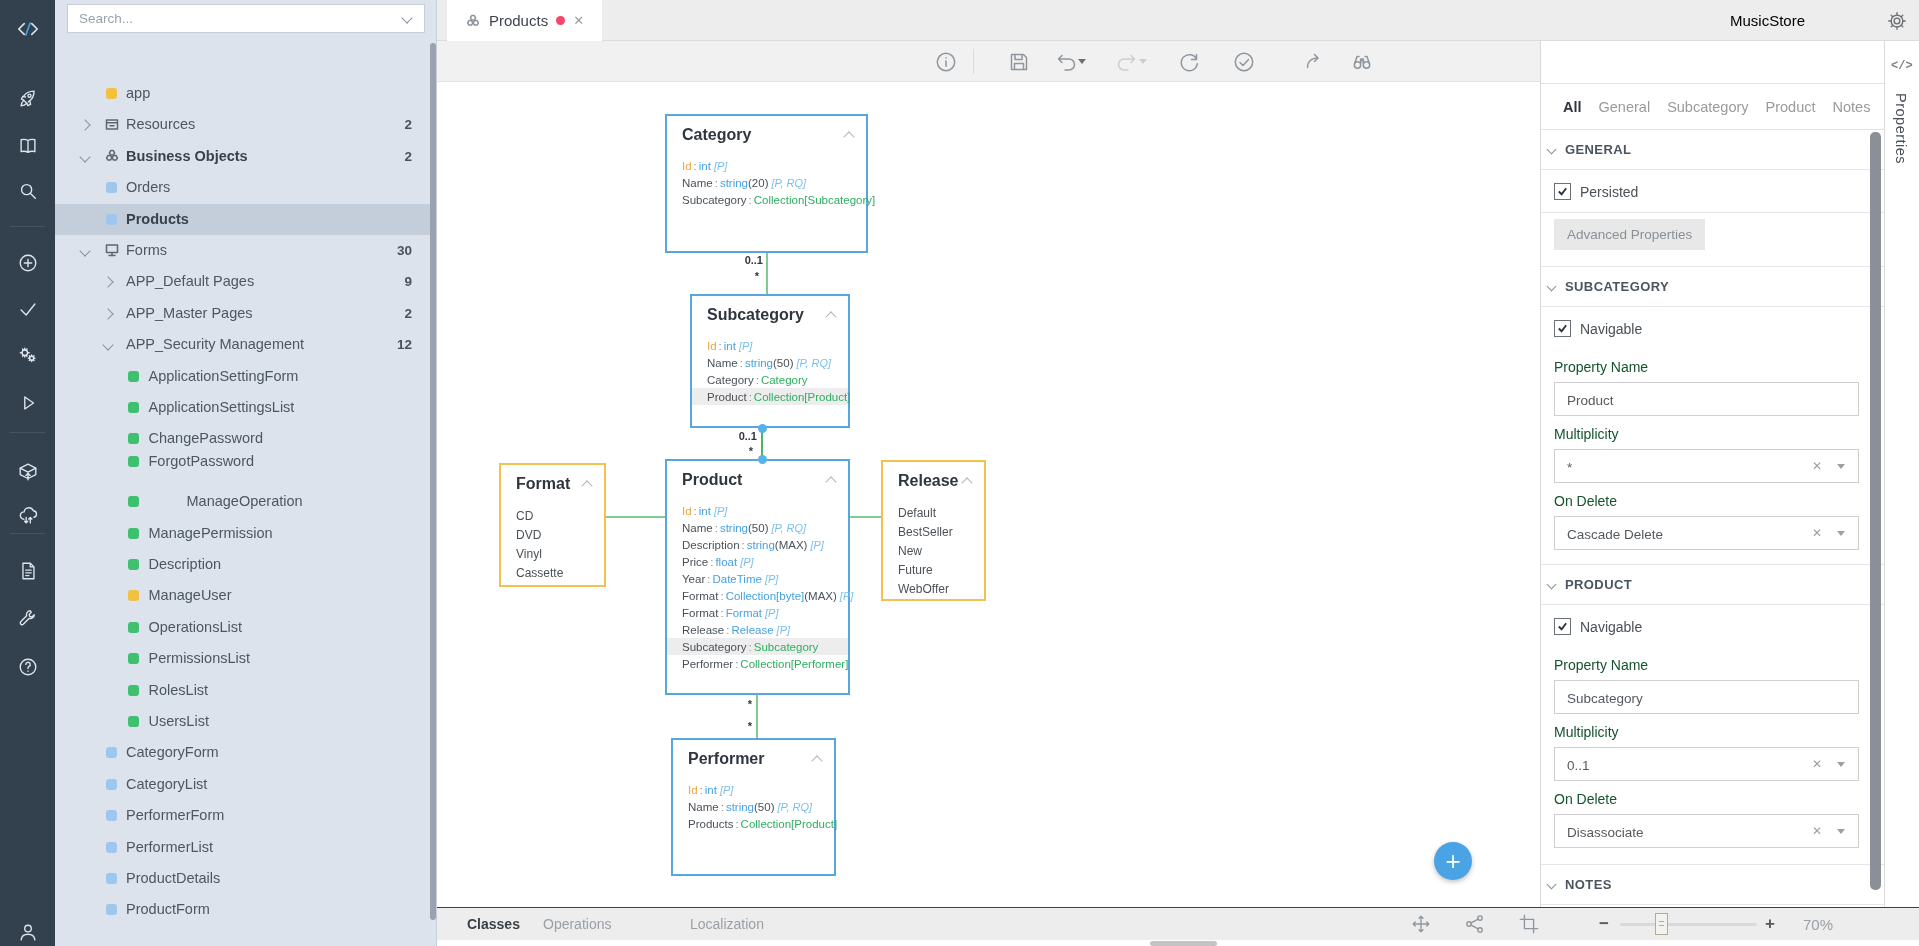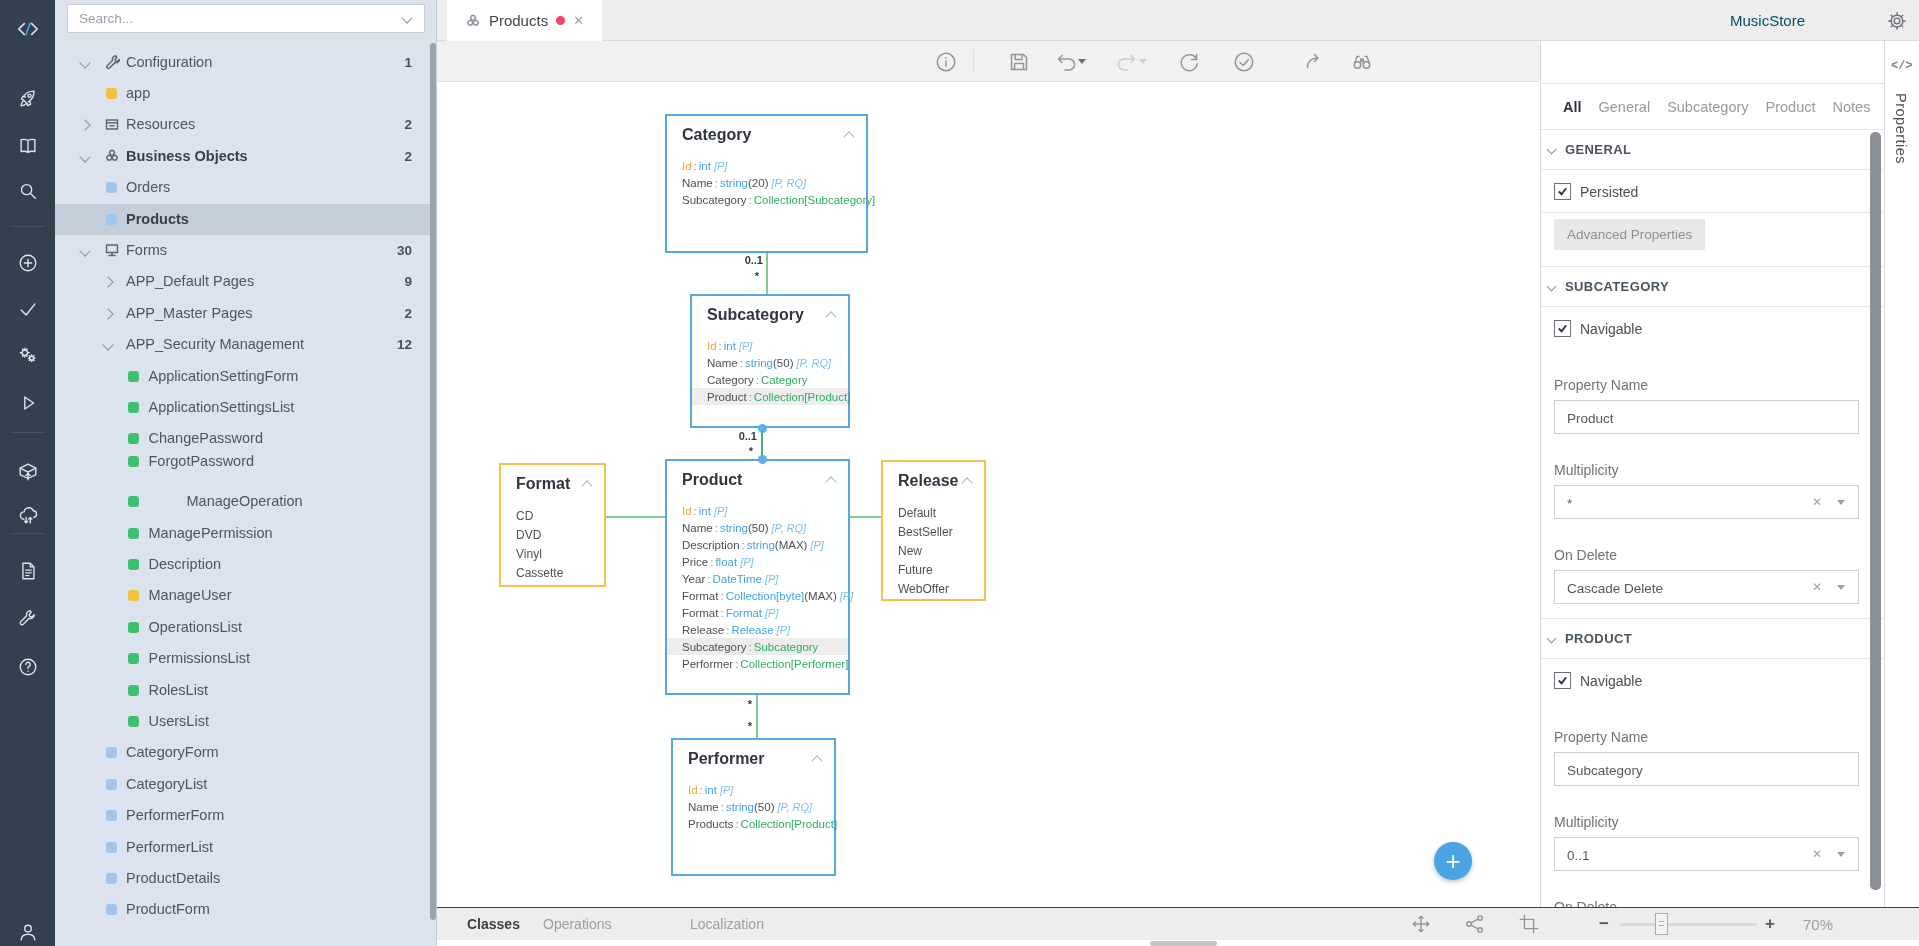--- a/index.html
+++ b/index.html
@@ -32,21 +32,21 @@
   .t-label.b{font-weight:bold;color:#39414a;}
   .t-count{position:absolute;right:25px;top:0;line-height:31px;font-size:13.5px;font-weight:600;color:#49525c;}
   #side-scroll{position:absolute;left:375px;top:43px;width:6px;height:877px;background:#9aa3ad;border-radius:3px;}
 
   
   #topbar{left:437px;top:0;width:1482px;height:41px;background:#ededed;border-bottom:1px solid #dcdcdc;box-sizing:border-box;}
   #doc-tab{position:absolute;left:10px;top:0;width:155px;height:41px;background:#fff;display:flex;align-items:center;justify-content:center;gap:8px;cursor:pointer;}
   #doc-tab .t-title{font-size:15px;color:#3e454d;}
   #dirty-dot{width:9px;height:9px;border-radius:50%;background:#f4476a;}
   #tab-close{font-size:13px;color:#98a0a8;cursor:pointer;}
-  #project-title{position:absolute;right:114px;top:0;line-height:41px;font-size:15px;color:#0c4a6e;}
+  #project-title{position:absolute;right:114px;top:0;line-height:41px;font-size:15px;color:#000000;}
   #gear{position:absolute;right:11px;top:10px;color:#6a7076;cursor:pointer;}
 
   
   #toolbar{left:437px;top:41px;width:1103px;height:41px;background:#f1f1f1;border-bottom:1px solid #e3e3e3;box-sizing:border-box;}
   .tb-ic{position:absolute;top:9px;width:24px;height:24px;color:#8f979e;cursor:pointer;}
   .tb-ic.dis{color:#c9ced3;cursor:default;}
   .tb-caret{position:absolute;top:18px;width:0;height:0;border-left:4.5px solid transparent;border-right:4.5px solid transparent;border-top:5.5px solid #6a7076;cursor:pointer;}
   .tb-caret.dis{border-top-color:#c9ced3;}
   .tb-sep{position:absolute;top:8px;width:1px;height:25px;background:#dcdcdc;}
 
@@ -94,21 +94,21 @@
   .p-tab{font-size:14.5px;color:#9a9a9a;cursor:pointer;white-space:nowrap;}
   .p-tab.act{color:#2f3640;font-weight:bold;}
   .p-head{height:39px;display:flex;align-items:center;padding-left:24px;border-bottom:1px solid #e6e6e6;position:relative;
     font-size:13px;font-weight:bold;color:#4a5560;letter-spacing:.4px;}
   .p-head.bt{border-top:1px solid #e6e6e6;}
   .p-head .chev{position:absolute;left:7px;top:16px;width:6px;height:6px;border-color:#8a9096;cursor:pointer;}
   .p-row{display:flex;align-items:center;gap:9px;padding:13px 0 12px 13px;font-size:14px;color:#4a5056;}
   .p-row.bb{border-bottom:1px solid #e6e6e6;}
   .checkbox{width:15px;height:15px;border:1.5px solid #6a7077;background:#fff;display:flex;align-items:center;justify-content:center;cursor:pointer;}
   .adv-btn{margin:6px 0 16px 13px;display:inline-block;background:#e8e8e8;color:#8a9096;font-size:13.5px;padding:8px 13px;cursor:pointer;}
-  .p-label{font-size:14px;color:#737373;margin:28px 0 7px 13px;}
+  .p-label{font-size:14px;color:#14532d;margin:10px 0 7px 13px;}
   .p-input{position:relative;margin:0 0 6px 13px;width:305px;height:34px;border:1px solid #cfcfcf;background:#fff;box-sizing:border-box;}
   .p-input input{border:0;outline:none;width:240px;height:32px;padding-left:12px;font:13.5px "Liberation Sans",sans-serif;color:#55595e;background:transparent;}
   .sel-x{position:absolute;right:36px;top:9px;font-size:12px;color:#9aa0a6;cursor:pointer;}
   .sel-dd{position:absolute;right:13px;top:14px;width:0;height:0;border-left:4.5px solid transparent;border-right:4.5px solid transparent;border-top:5.5px solid #9aa0a6;cursor:pointer;}
   #panel-scroll{position:absolute;left:1870px;top:132px;width:11px;height:758px;background:#8b9096;border-radius:5px;}
 
   
   #strip{left:1884px;top:41px;width:35px;height:866px;background:#fff;border-left:1px solid #dcdcdc;box-sizing:border-box;}
   #code-toggle{position:absolute;left:6px;top:18px;font-size:12px;font-weight:bold;color:#7a828a;font-family:"Liberation Mono",monospace;cursor:pointer;}
   #strip-title{position:absolute;left:8px;top:52px;writing-mode:vertical-rl;font-size:14.5px;color:#4a5056;letter-spacing:.5px;}
@@ -205,30 +205,20 @@
       <div class="rail-sep" style="top: 432px;"></div>
       <div class="rail-sep" style="top: 533px;"></div>
     </div>
 
   <div id="sidebar" class="abs">
     <div id="search-box">
       <input placeholder="Search..." style="">
       <span class="chev down" style="position:absolute;right:13px;top:9px;"></span>
     </div>
     <div id="tree">
-        <div class="tree-row" style="top: 9px;">
-          <span class="chev t-chev down" style="left: 26px;"></span>
-          <span class="t-ico ic" style="left: 48.5px;">
-            <svg width="16" height="16" viewBox="0 0 16 16" stroke-width="1.2">
-              <path d="M11.8 1.8 a3.4 3.4 0 0 0 -3.2 4.5 L3.2 11.7 a1.6 1.6 0 0 0 2.3 2.3 L10.9 8.6 a3.4 3.4 0 0 0 4.5 -3.2 L13.3 7.5 L11.5 7 L11 5.2 L12.8 3.4 Z"></path>
-            </svg>
-          </span>
-          <span class="t-label" style="left: 71px;">Configuration</span>
-          <span class="t-count">1</span>
-        </div>
         <div class="tree-row" style="top: 40px;">
           <span class="t-square" style="left: 50.5px; background: rgb(241, 194, 63);"></span>
           <span class="t-label" style="left: 71px;">app</span>
         </div>
         <div class="tree-row" style="top: 71px;">
           <span class="chev t-chev right" style="left: 26px;"></span>
           <span class="t-ico ic" style="left: 48.5px;">
             <svg width="16" height="16" viewBox="0 0 16 16" stroke-width="1.2">
               <path d="M2.5 4 H13.5 V13 H2.5 Z M2.5 6.8 H13.5 M6 9.8 H10"></path>
             </svg>

